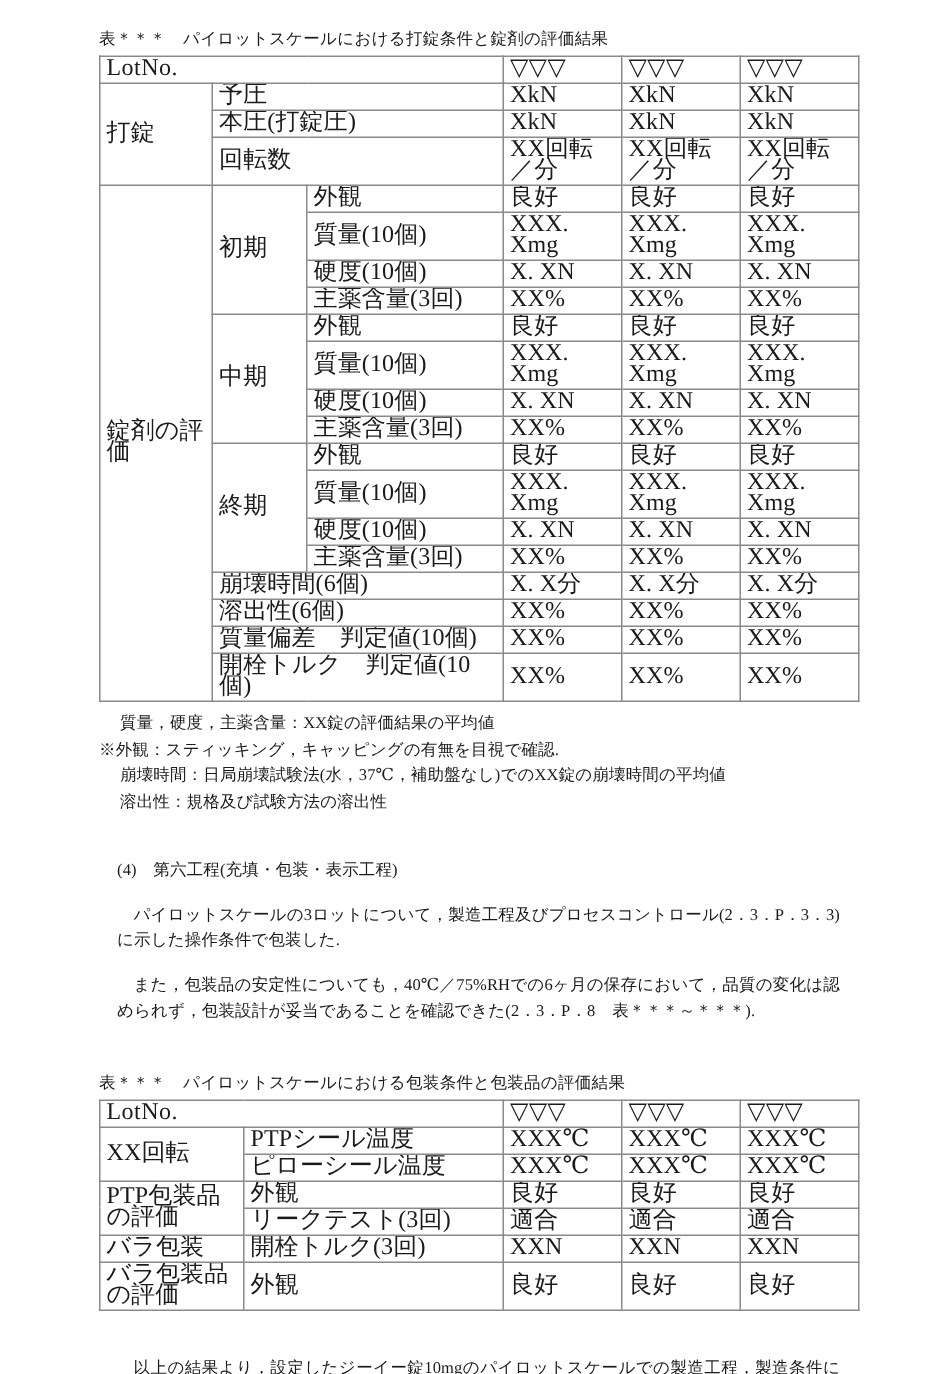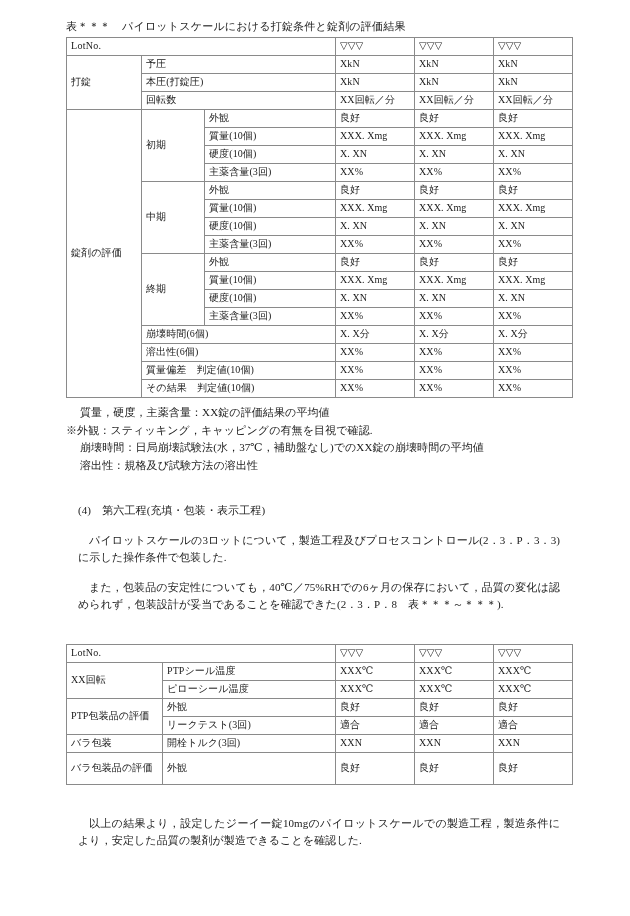--- a/index.html
+++ b/index.html
@@ -52,21 +52,21 @@
   .spacer-a { height: 18px; }
   .spacer-b { height: 16px; }
   .spacer-c { height: 18px; }
   .spacer-d { height: 18px; }
 
   
   table.doc-table {
     border-collapse: collapse;
     width: 506px;
     table-layout: fixed;
-    font-size: 10px;
+    font-size: 16px;
   }
   table.doc-table td {
     border: 1px solid #8a8a8a;
     padding: 1px 4px 2px 4px;
     vertical-align: middle;
     line-height: 14px;
     letter-spacing: 0.1px;
     color: #1a1a1a;
     height: 15px;
     box-sizing: border-box;
@@ -216,21 +216,21 @@
         <td>XX%</td>
         <td>XX%</td>
       </tr>
       <tr>
         <td colspan="2">質量偏差　判定値(10個)</td>
         <td>XX%</td>
         <td>XX%</td>
         <td>XX%</td>
       </tr>
       <tr>
-        <td colspan="2">その結果　判定値(10個)</td>
+        <td colspan="2">開栓トルク　判定値(10個)</td>
         <td>XX%</td>
         <td>XX%</td>
         <td>XX%</td>
       </tr>
     </tbody>
   </table>
 
   <div class="note-block">
     <div class="note-line sub">質量，硬度，主薬含量：XX錠の評価結果の平均値</div>
     <div class="note-line">※外観：スティッキング，キャッピングの有無を目視で確認.</div>
@@ -239,20 +239,21 @@
   </div>
 
   <div class="spacer-b"></div>
 
   <div class="para">(4)　第六工程(充填・包装・表示工程)</div>
   <div class="para indent1">パイロットスケールの3ロットについて，製造工程及びプロセスコントロール(2．3．P．3．3)に示した操作条件で包装した.</div>
   <div class="para indent1">また，包装品の安定性についても，40℃／75%RHでの6ヶ月の保存において，品質の変化は認められず，包装設計が妥当であることを確認できた(2．3．P．8　表＊＊＊～＊＊＊).</div>
 
   <div class="spacer-c"></div>
 
+  <div class="tbl-title">表＊＊＊　パイロットスケールにおける包装条件と包装品の評価結果</div>
 
   <table class="doc-table">
     <colgroup>
       <col style="width:96px">
         <col style="width:173px">
       <col style="width:79px">
         <col style="width:79px">
         <col style="width:79px">
     </colgroup>
     <tbody>

